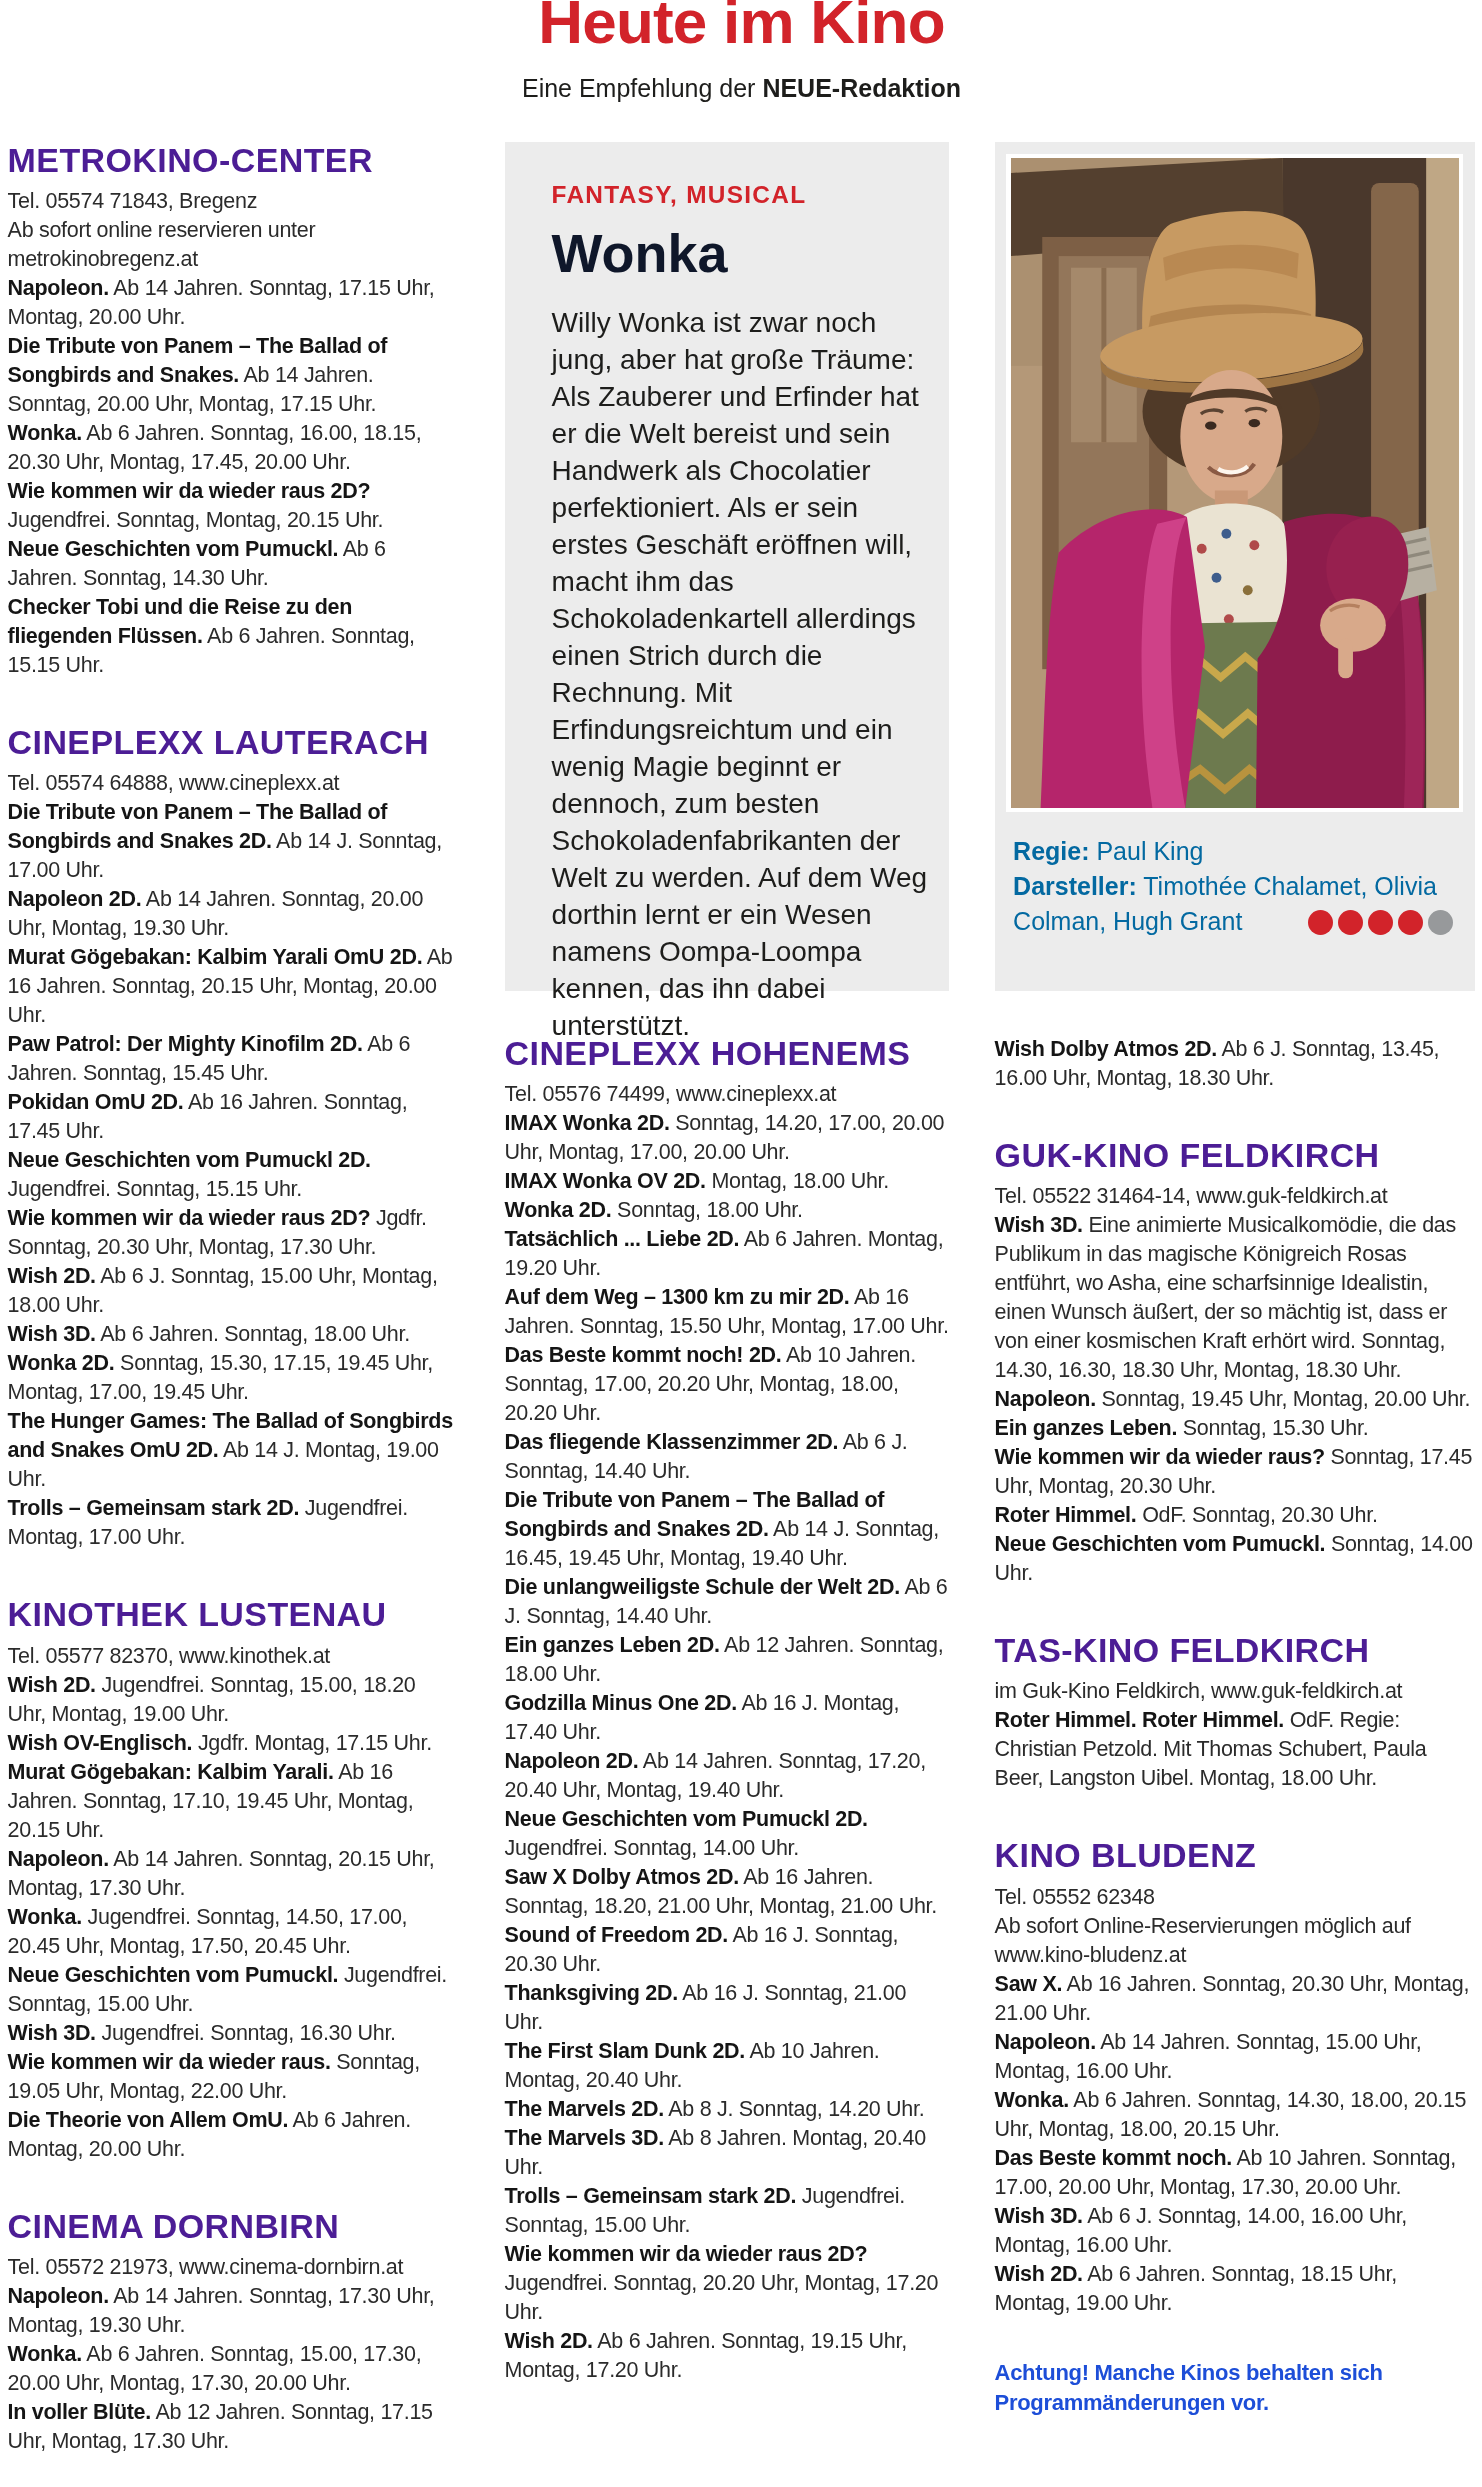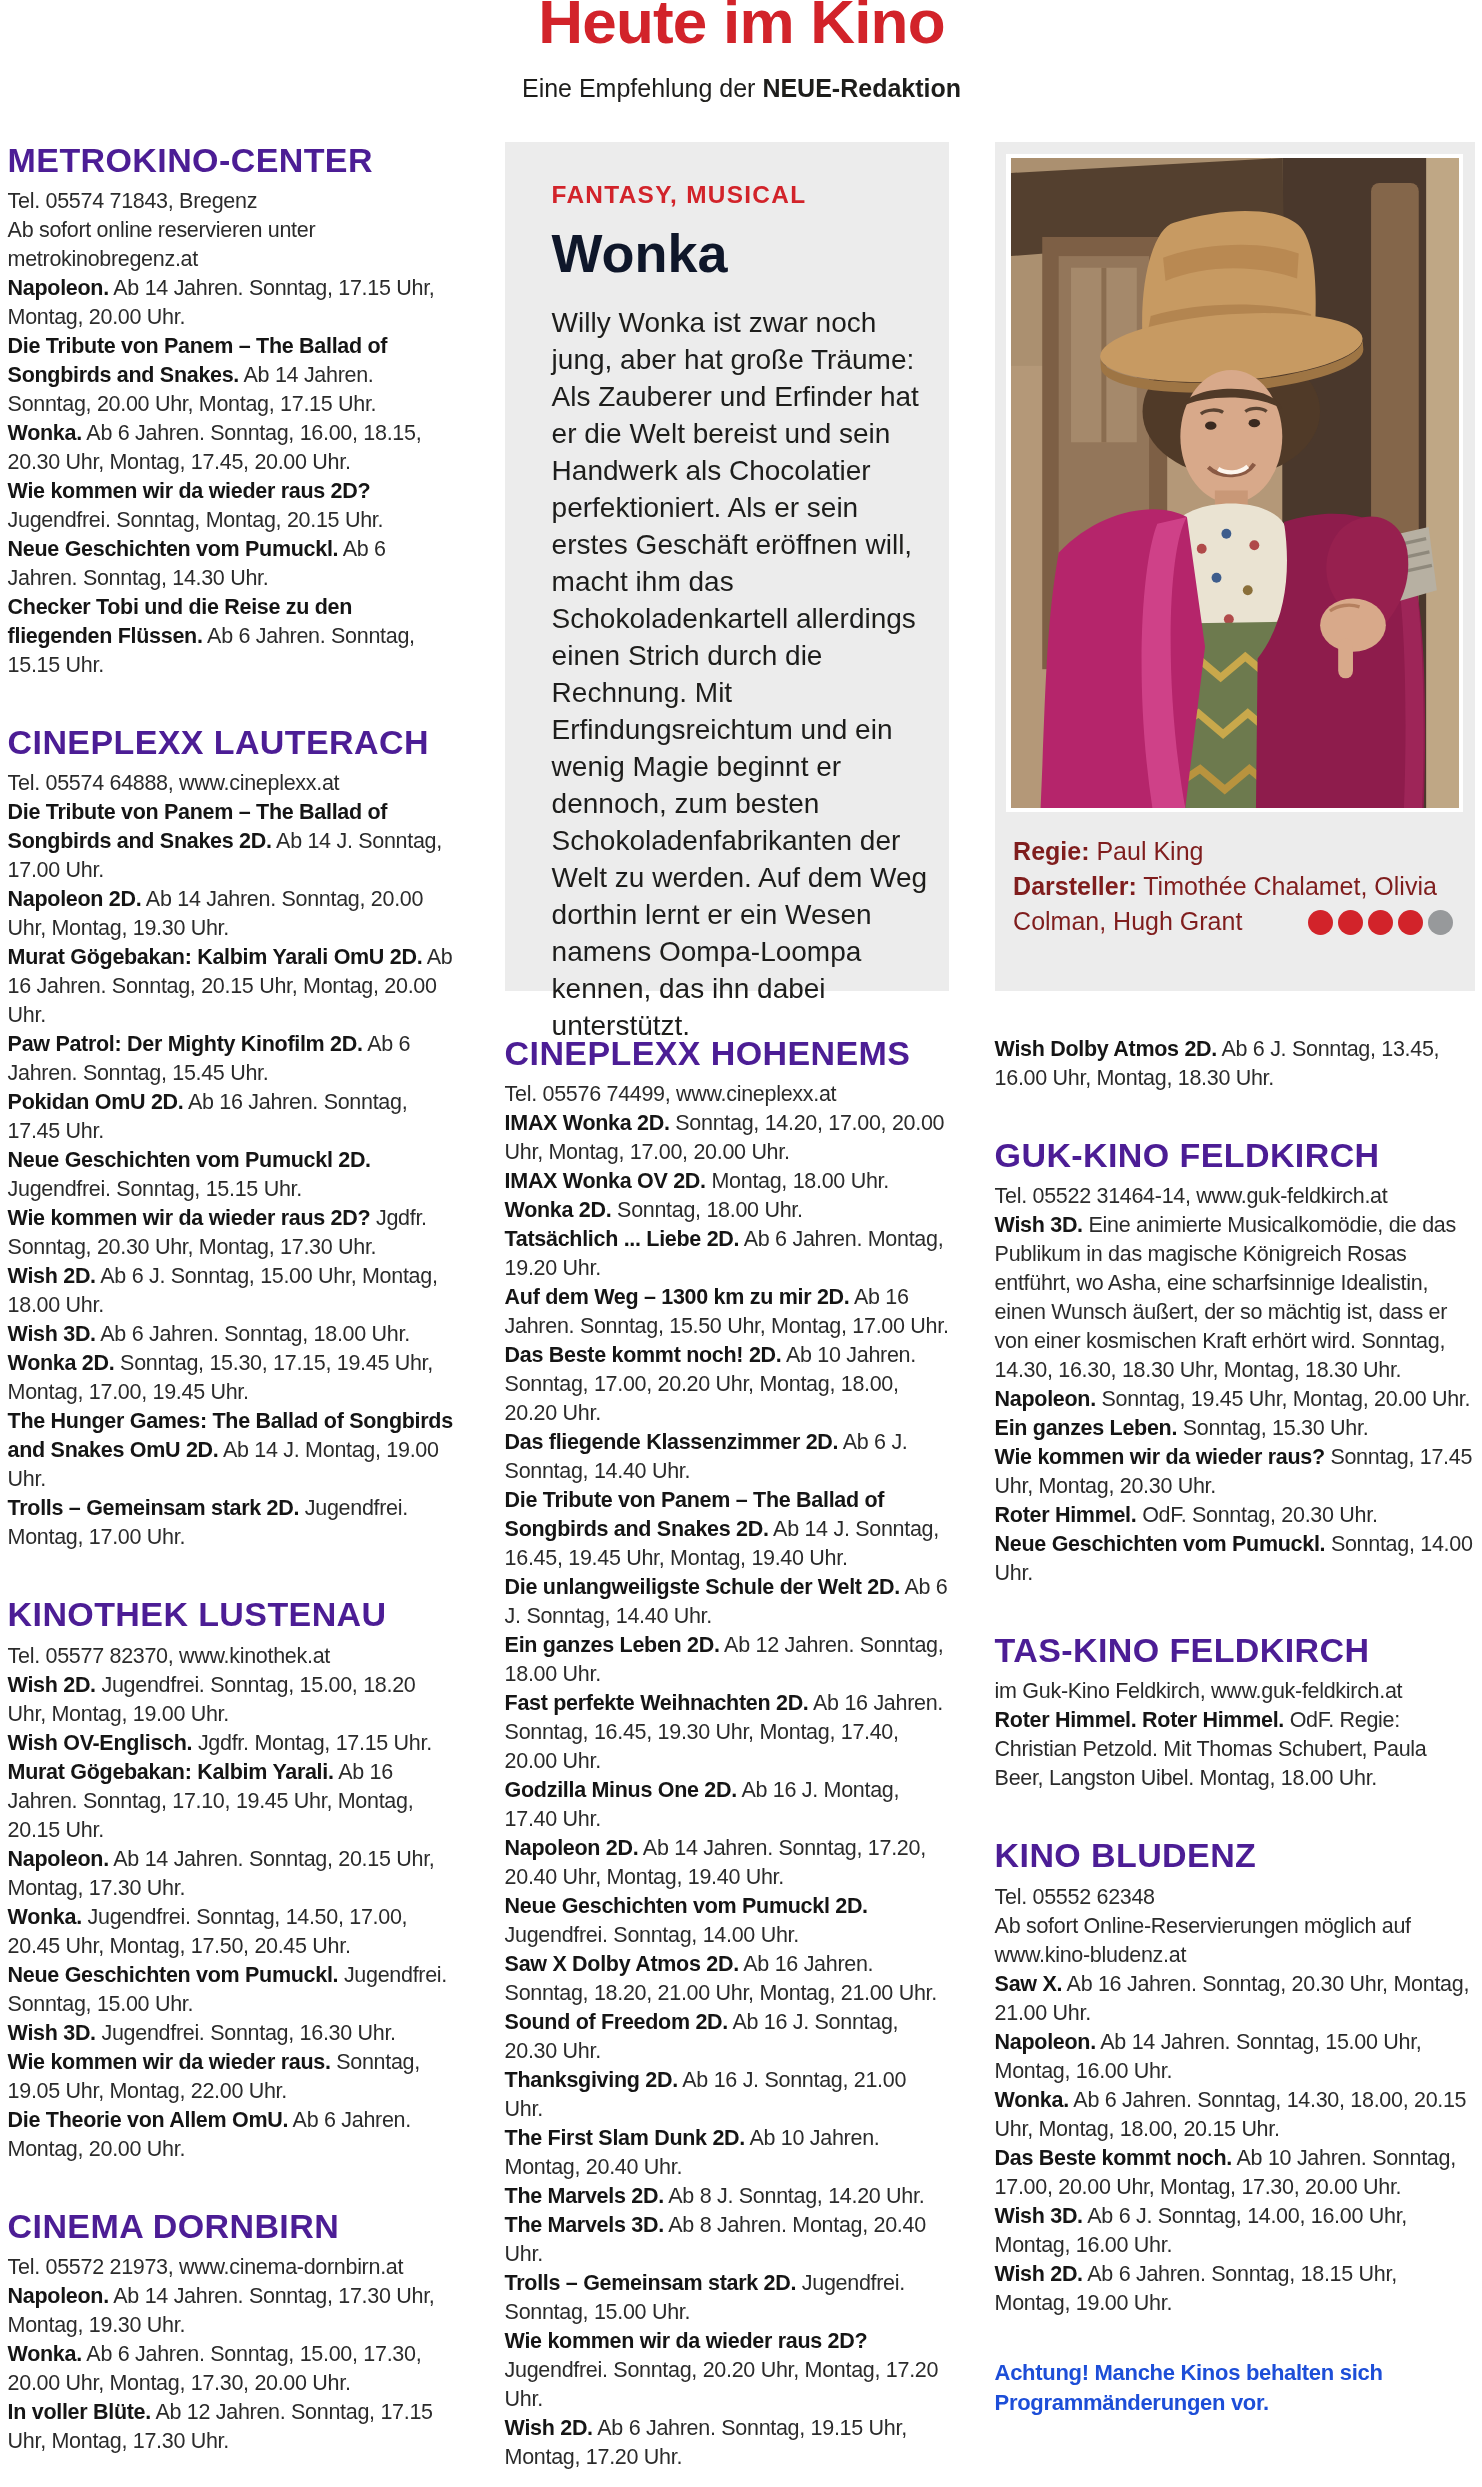--- a/index.html
+++ b/index.html
@@ -21,21 +21,21 @@
   
   .review-box{background:#ececec;height:849px;box-sizing:border-box;padding:39px 17px 25px 47px;}
   .genre{color:#d2232a;font-weight:bold;font-size:24.4px;letter-spacing:1.3px;}
   .review-title{margin:17px 0 23.6px 0;font-size:54px;line-height:1;color:#0f172a;font-weight:bold;}
   .review-body{margin:0;font-family:Liberation Sans, sans-serif;font-size:28px;line-height:37px;color:#1d1d1b;}
   
   .media-box{background:#ececec;height:849px;box-sizing:border-box;padding:11.8px 11.8px 0 11.8px;}
   .photo-frame{background:#ffffff;padding:4.2px;}
   .photo-frame svg{display:block;width:100%;height:650px;}
   .credits{position:relative;margin-top:22px;padding:0 6.7px;}
-  .credit{margin:0;font-size:25px;line-height:35px;color:#7f1d1d;}
+  .credit{margin:0;font-size:25px;line-height:35px;color:#0369a1;}
   .dots{position:absolute;right:10px;bottom:4.2px;display:flex;gap:5px;}
   .dot{width:25px;height:25px;border-radius:50%;}
   
   .footer-note{margin:40px 0 0 0;font-size:22px;line-height:30px;font-weight:bold;color:#1d4ed8;letter-spacing:-0.3px;}
 </style>
 </head>
 <body>
 
 <div class="page">
 
@@ -111,21 +111,20 @@
             <p class="entry"><b>IMAX Wonka 2D.</b> Sonntag, 14.20, 17.00, 20.00 Uhr, Montag, 17.00, 20.00 Uhr.</p>
             <p class="entry"><b>IMAX Wonka OV 2D.</b> Montag, 18.00 Uhr.</p>
             <p class="entry"><b>Wonka 2D.</b> Sonntag, 18.00 Uhr.</p>
             <p class="entry"><b>Tatsächlich ... Liebe 2D.</b> Ab 6 Jahren. Montag, 19.20 Uhr.</p>
             <p class="entry"><b>Auf dem Weg – 1300 km zu mir 2D.</b> Ab 16 Jahren. Sonntag, 15.50 Uhr, Montag, 17.00 Uhr.</p>
             <p class="entry"><b>Das Beste kommt noch! 2D.</b> Ab 10 Jahren. Sonntag, 17.00, 20.20 Uhr, Montag, 18.00, 20.20 Uhr.</p>
             <p class="entry"><b>Das fliegende Klassenzimmer 2D.</b> Ab 6 J. Sonntag, 14.40 Uhr.</p>
             <p class="entry"><b>Die Tribute von Panem – The Ballad of Songbirds and Snakes 2D.</b> Ab 14 J. Sonntag, 16.45, 19.45 Uhr, Montag, 19.40 Uhr.</p>
             <p class="entry"><b>Die unlangweiligste Schule der Welt 2D.</b> Ab 6 J. Sonntag, 14.40 Uhr.</p>
             <p class="entry"><b>Ein ganzes Leben 2D.</b> Ab 12 Jahren. Sonntag, 18.00 Uhr.</p>
-            <p class="entry"><b>Fast perfekte Weihnachten 2D.</b> Ab 16 Jahren. Sonntag, 16.45, 19.30 Uhr, Montag, 17.40, 20.00 Uhr.</p>
             <p class="entry"><b>Godzilla Minus One 2D.</b> Ab 16 J. Montag, 17.40 Uhr.</p>
             <p class="entry"><b>Napoleon 2D.</b> Ab 14 Jahren. Sonntag, 17.20, 20.40 Uhr, Montag, 19.40 Uhr.</p>
             <p class="entry"><b>Neue Geschichten vom Pumuckl 2D.</b> Jugendfrei. Sonntag, 14.00 Uhr.</p>
             <p class="entry"><b>Saw X Dolby Atmos 2D.</b> Ab 16 Jahren. Sonntag, 18.20, 21.00 Uhr, Montag, 21.00 Uhr.</p>
             <p class="entry"><b>Sound of Freedom 2D.</b> Ab 16 J. Sonntag, 20.30 Uhr.</p>
             <p class="entry"><b>Thanksgiving 2D.</b> Ab 16 J. Sonntag, 21.00 Uhr.</p>
             <p class="entry"><b>The First Slam Dunk 2D.</b> Ab 10 Jahren. Montag, 20.40 Uhr.</p>
             <p class="entry"><b>The Marvels 2D.</b> Ab 8 J. Sonntag, 14.20 Uhr.</p>
             <p class="entry"><b>The Marvels 3D.</b> Ab 8 Jahren. Montag, 20.40 Uhr.</p>
             <p class="entry"><b>Trolls – Gemeinsam stark 2D.</b> Jugendfrei. Sonntag, 15.00 Uhr.</p>

